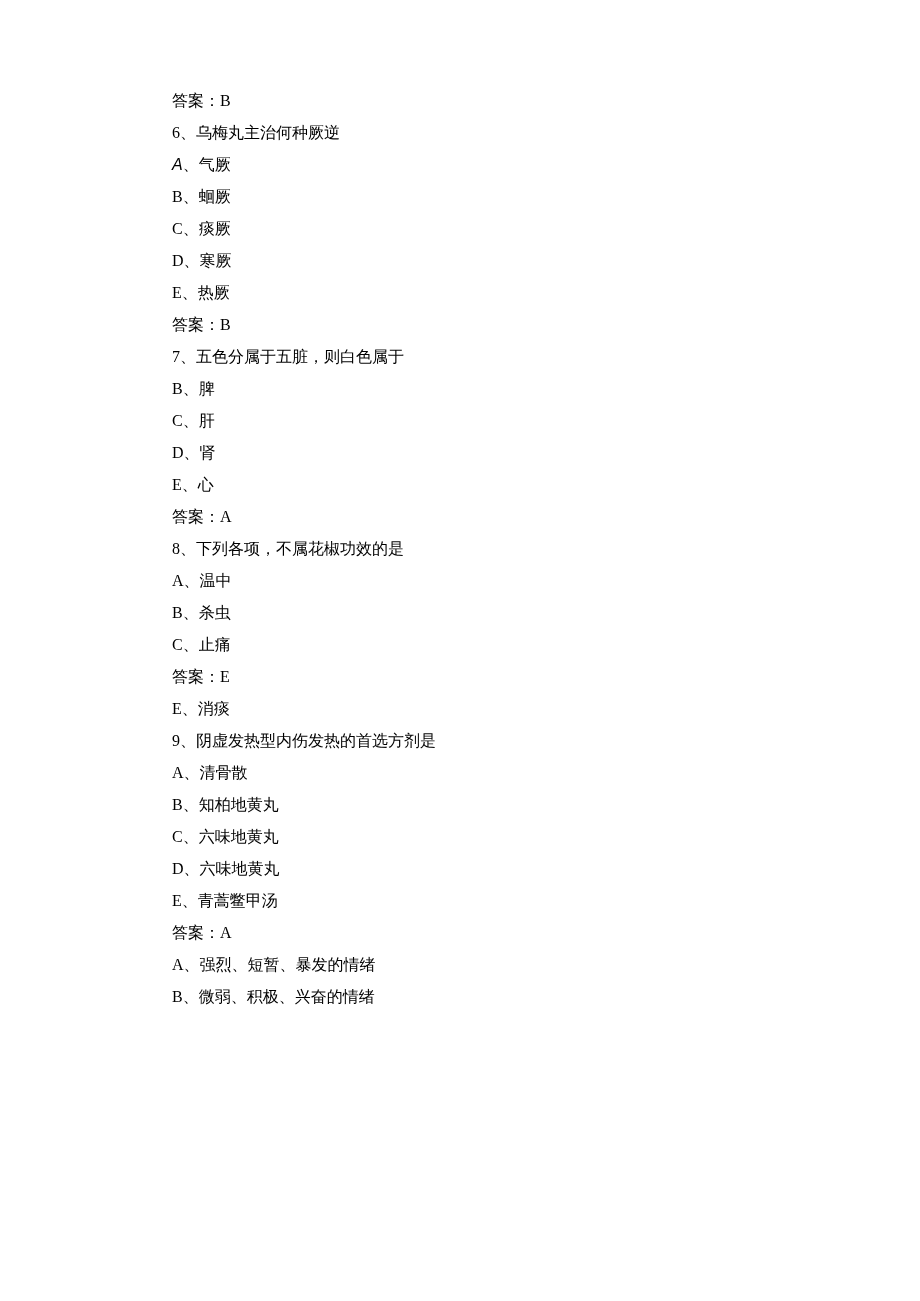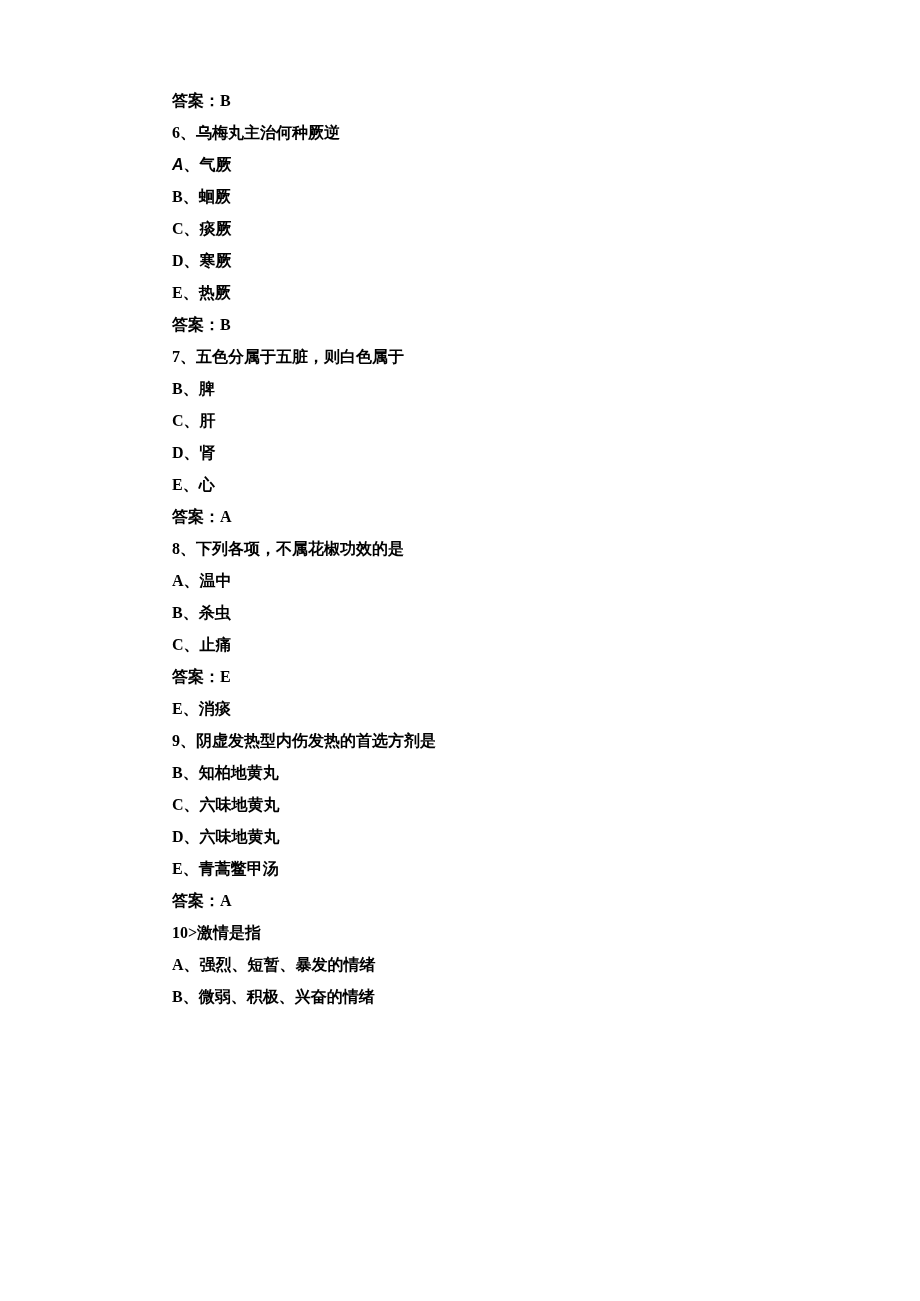--- a/index.html
+++ b/index.html
@@ -1,19 +1,18 @@
 <!DOCTYPE html>
 <html><head>
   <meta charset="utf-8">
   <style>
     * {
       margin: 0;
       padding: 0;
       box-sizing: border-box;
-      font-weight: bold;
     }
     body {
       background: #ffffff;
       width: 920px;
       min-height: 1301px;
       font-family: "SimSun", "宋体", serif;
       font-size: 16px;
       color: #000000;
       padding-top: 85px;
       padding-left: 172px;
@@ -46,21 +45,21 @@
     <div class="line">D、肾</div>
     <div class="line">E、心</div>
     <div class="line">答案：A</div>
     <div class="line">8、下列各项，不属花椒功效的是</div>
     <div class="line">A、温中</div>
     <div class="line">B、杀虫</div>
     <div class="line">C、止痛</div>
     <div class="line">答案：E</div>
     <div class="line">E、消痰</div>
     <div class="line">9、阴虚发热型内伤发热的首选方剂是</div>
+    <div class="line">A、清骨散</div>
     <div class="line">B、知柏地黄丸</div>
     <div class="line">C、六味地黄丸</div>
     <div class="line">D、六味地黄丸</div>
     <div class="line">E、青蒿鳖甲汤</div>
     <div class="line">答案：A</div>
-    <div class="line">10&gt;激情是指</div>
     <div class="line">A、强烈、短暂、暴发的情绪</div>
     <div class="line">B、微弱、积极、兴奋的情绪</div>
   </div>
 
 </body></html>

